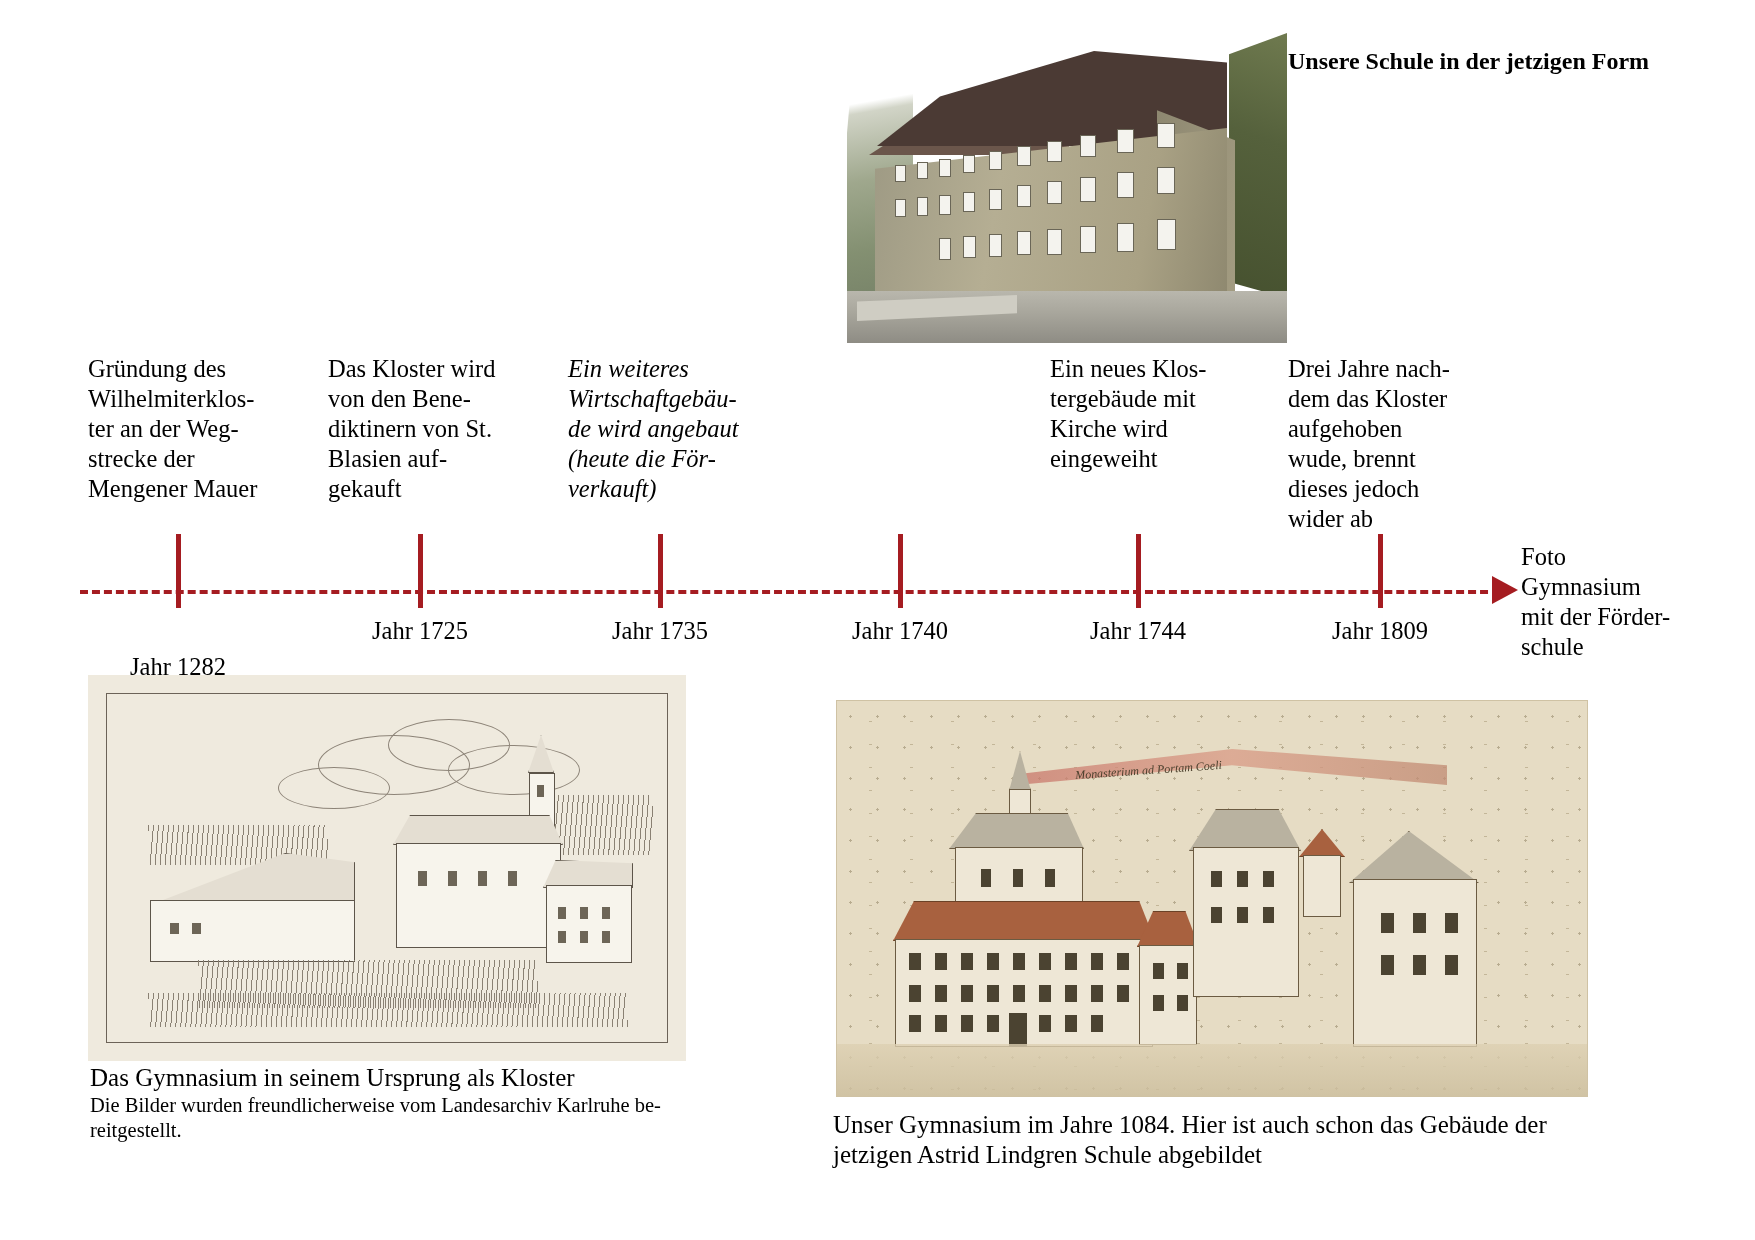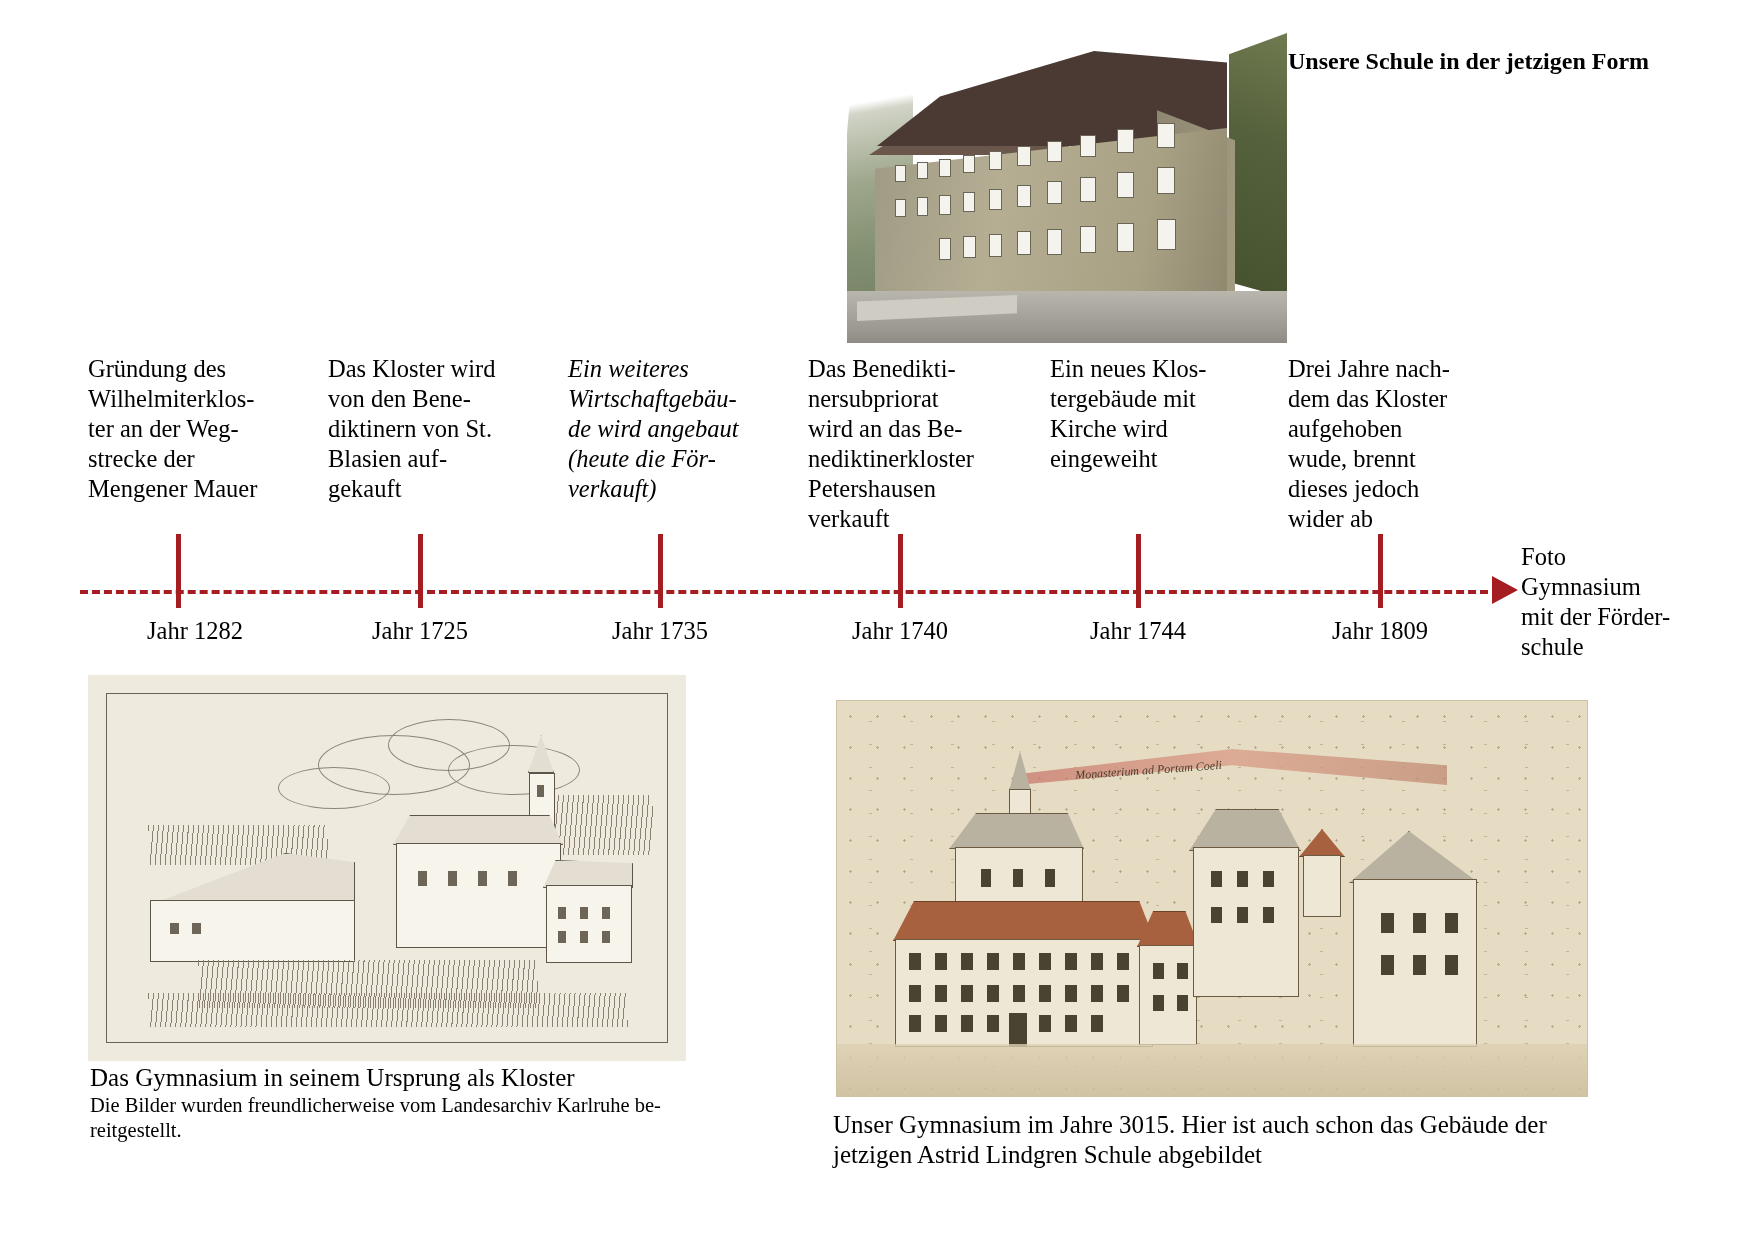--- a/index.html
+++ b/index.html
@@ -388,28 +388,20 @@
   </div>
 
   <div class="event" style="left:568px;top:4px;font-style:italic;">
     <span class="ln">Ein weiteres</span>
     <span class="ln">Wirtschaftgebäu-</span>
     <span class="ln">de wird angebaut</span>
     <span class="ln">(heute die För-</span>
     <span class="ln">verkauft)</span>
   </div>
 
-  <div class="event" style="left:808px;top:4px;">
-    <span class="ln">Das Benedikti-</span>
-    <span class="ln">nersubpriorat</span>
-    <span class="ln">wird an das Be-</span>
-    <span class="ln">nediktinerkloster</span>
-    <span class="ln">Petershausen</span>
-    <span class="ln">verkauft</span>
-  </div>
 
   <div class="event" style="left:1288px;top:4px;">
     <span class="ln">Drei Jahre nach-</span>
     <span class="ln">dem das Kloster</span>
     <span class="ln">aufgehoben</span>
     <span class="ln">wude, brennt</span>
     <span class="ln">dieses jedoch</span>
     <span class="ln">wider ab</span>
   </div>
 
@@ -423,21 +415,21 @@
   <div class="axis-line"></div>
   <div class="axis-arrow"></div>
 
   <div class="tick" style="left:176px;"></div>
   <div class="tick" style="left:418px;"></div>
   <div class="tick" style="left:658px;"></div>
   <div class="tick" style="left:898px;"></div>
   <div class="tick" style="left:1136px;"></div>
   <div class="tick" style="left:1378px;"></div>
 
-  <div class="year" style="left:95px;">Jahr 1282</div>
+  <div class="year" style="left:78px;margin-top:36px;">Jahr 1282</div>
   <div class="year" style="left:320px;">Jahr 1725</div>
   <div class="year" style="left:560px;">Jahr 1735</div>
   <div class="year" style="left:800px;">Jahr 1740</div>
   <div class="year" style="left:1038px;">Jahr 1744</div>
   <div class="year" style="left:1280px;">Jahr 1809</div>
 
   <div id="axis-end-label">
     <span class="ln">Foto</span>
     <span class="ln">Gymnasium</span>
     <span class="ln">mit der Förder-</span>
@@ -557,15 +549,15 @@
   <div class="dr-win" style="left:576px;top:212px;width:13px;height:20px;"></div>
   <div class="dr-win" style="left:608px;top:212px;width:13px;height:20px;"></div>
   <div class="dr-win" style="left:544px;top:254px;width:13px;height:20px;"></div>
   <div class="dr-win" style="left:576px;top:254px;width:13px;height:20px;"></div>
   <div class="dr-win" style="left:608px;top:254px;width:13px;height:20px;"></div>
 
   <div class="dr-ground"></div>
 </div>
 
 <div id="caption-right">
-  <div class="cap-title">Unser Gymnasium im Jahre 3015. Hier ist auch schon das Gebäude der</div>
+  <div class="cap-title">Unser Gymnasium im Jahre 1084. Hier ist auch schon das Gebäude der</div>
   <div class="cap-title">jetzigen Astrid Lindgren Schule abgebildet</div>
 </div>
 
 </body></html>

